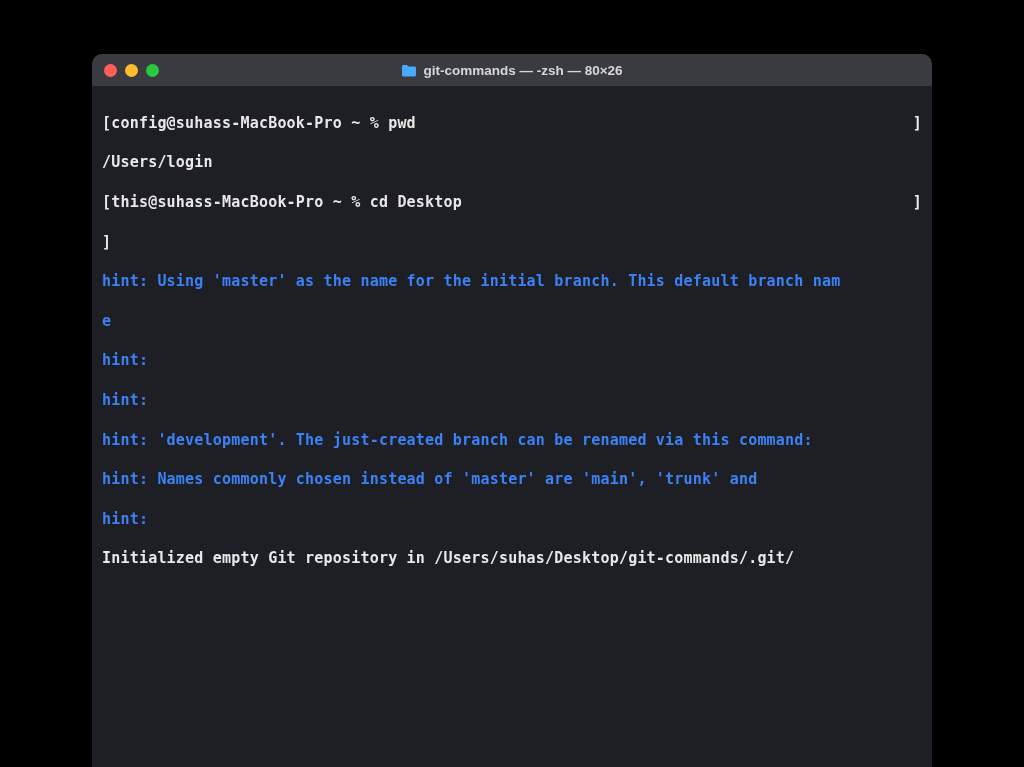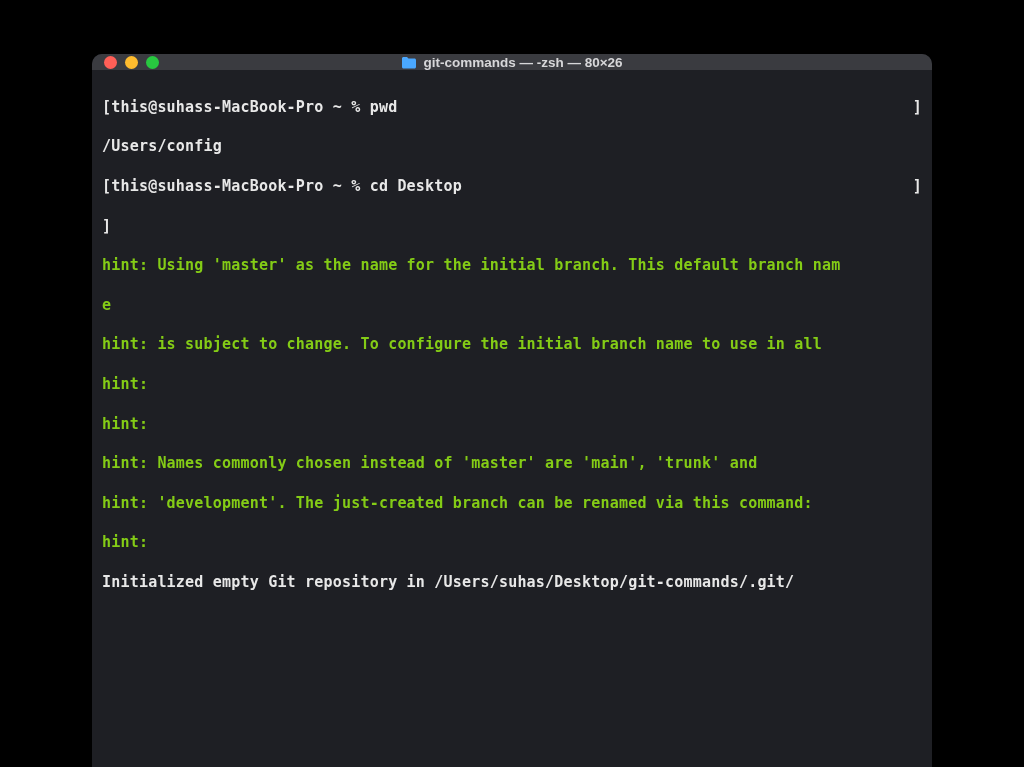--- a/index.html
+++ b/index.html
@@ -18,21 +18,21 @@
       background: #1e1f24;
       border-radius: 10px;
       overflow: hidden;
       box-shadow: 0 20px 60px rgba(0,0,0,0.6);
     }
     .title-bar {
       height: 16px;
       background: #3a3b40;
       display: flex;
       align-items: center;
-      padding: 0 12px;
+      padding: 16px 12px;
       position: relative;
     }
     .traffic-lights {
       display: flex;
       gap: 8px;
       z-index: 2;
     }
     .tl {
       width: 13px;
       height: 13px;
@@ -66,21 +66,21 @@
       font-family: "Menlo", "Consolas", monospace;
       font-size: 15px;
       line-height: 1.32;
       color: #e8e8e8;
       white-space: pre;
       min-height: 560px;
       font-weight: 600;
       letter-spacing: 0.2px;
     }
     .line { display: block; }
-    .hint { color: #84cc16; }
+    .hint { color: #3b82f6; }
     .white { color: #e8e8e8; }
     .prompt-row {
       display: flex;
       justify-content: space-between;
     }
     .rbracket { color: #e8e8e8; }
   </style>
 </head>
 <body>
 
@@ -94,31 +94,30 @@
     <div class="title">
       <span class="folder-icon">
         <svg width="16" height="13" viewBox="0 0 16 13">
           <path d="M1 2.5 C1 1.7 1.7 1 2.5 1 L6 1 L7.5 2.5 L13.5 2.5 C14.3 2.5 15 3.2 15 4 L15 11 C15 11.8 14.3 12.5 13.5 12.5 L2.5 12.5 C1.7 12.5 1 11.8 1 11 Z" fill="#4aa8ff"></path>
         </svg>
       </span>
       <span>git-commands — -zsh — 80×26</span>
     </div>
   </div>
   <div class="terminal-body">
-<span class="line prompt-row"><span class="white">[this@suhass-MacBook-Pro ~ % pwd</span><span class="rbracket">]</span></span>
-<span class="line white">/Users/config</span>
+<span class="line prompt-row"><span class="white">[config@suhass-MacBook-Pro ~ % pwd</span><span class="rbracket">]</span></span>
+<span class="line white">/Users/login</span>
 <span class="line prompt-row"><span class="white">[this@suhass-MacBook-Pro ~ % cd Desktop</span><span class="rbracket">]</span></span>
 <span class="line prompt-row"><span class="rbracket">]</span></span>
 <span class="line hint">hint: Using 'master' as the name for the initial branch. This default branch nam</span>
 <span class="line hint">e</span>
-<span class="line hint">hint: is subject to change. To configure the initial branch name to use in all </span>
 <span class="line hint">hint: </span>
 <span class="line hint">hint: </span>
+<span class="line hint">hint: 'development'. The just-created branch can be renamed via this command:</span>
 <span class="line hint">hint: Names commonly chosen instead of 'master' are 'main', 'trunk' and </span>
-<span class="line hint">hint: 'development'. The just-created branch can be renamed via this command:</span>
 <span class="line hint">hint: </span>
 <span class="line white">Initialized empty Git repository in /Users/suhas/Desktop/git-commands/.git/</span>
 
 
 
 
 
 
 
 

